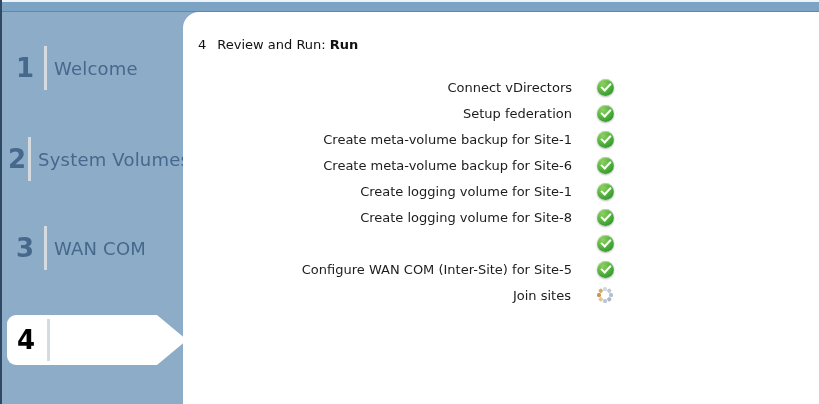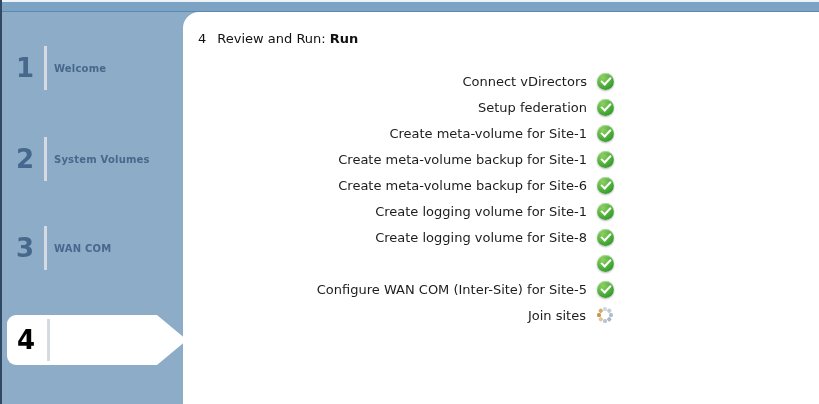--- a/index.html
+++ b/index.html
@@ -38,21 +38,21 @@
   }
   .step-num{
     width:34px;text-align:center;font-size:26px;font-weight:bold;
     color:var(--step-text-blue);line-height:1;
   }
   .step-divider{
     width:3px;height:44px;background:var(--divider-gray);
     margin:0 7px 0 2px;flex:0 0 auto;
   }
   .step-label{
-    font-size:10px;font-weight:bold;color:var(--step-text-blue);
+    font-size:18px;font-weight:normal;color:var(--step-text-blue);
     white-space:nowrap;letter-spacing:.2px;
   }
   
   .step-active{
     position:absolute;left:5px;top:303px;width:150px;height:50px;
     background:#fff;border-radius:9px 0 0 9px;
     display:flex;align-items:center;cursor:default;
   }
   .step-active::after{
     content:"";position:absolute;left:150px;top:0;
@@ -61,29 +61,29 @@
   }
   .step-active .step-num{color:var(--active-text);width:38px;}
   .step-active .step-divider{height:42px;}
   .step-active .step-label{color:var(--active-text);position:relative;z-index:1;}
   
   .content{
     position:absolute;left:181px;top:0;right:0;bottom:0;
     background:#fff;border-top-left-radius:16px;
     padding:12px 0 0 15px;
   }
-  .content-header{font-size:13px;color:#111;margin-top:7px;white-space:nowrap;}
+  .content-header{font-size:13px;color:#111;margin-top:13px;white-space:nowrap;}
   .content-header .h-num{margin-right:11px;}
   .content-header .h-em{font-weight:bold;margin-left:4px;}
   .tasks{width:416px;margin-top:22px;}
   .task-row{
     height:26px;display:flex;align-items:center;justify-content:flex-end;
   }
   .task-label{
-    font-size:13px;color:var(--task-text);margin-right:10px;white-space:nowrap;
+    font-size:13px;color:var(--task-text);margin-right:25px;white-space:nowrap;
   }
   .task-icon{flex:0 0 auto;position:relative;}
   .icon-done{
     width:17px;height:17px;border-radius:50%;
     background:radial-gradient(circle at 34% 28%, var(--done-green-light) 0%, #57b33f 45%, var(--done-green) 70%, #2b8c2c 100%);
     box-shadow:0 1px 2px rgba(0,0,0,.3), inset 0 1px 1px rgba(255,255,255,.45);
   }
   .icon-done::after{
     content:"";position:absolute;left:4px;top:4.5px;width:8px;height:4px;
     border-left:2.5px solid #fff;border-bottom:2.5px solid #fff;
@@ -140,24 +140,20 @@
   <div class="task-row">
     <span class="task-label">Connect vDirectors</span>
     <span class="task-icon icon-done"></span>
   </div>
 
   <div class="task-row">
     <span class="task-label">Setup federation</span>
     <span class="task-icon icon-done"></span>
   </div>
 
-  <div class="task-row">
-    <span class="task-label">Create meta-volume for Site-1</span>
-    <span class="task-icon icon-done"></span>
-  </div>
 
 
   <div class="task-row">
     <span class="task-label">Create meta-volume backup for Site-1</span>
     <span class="task-icon icon-done"></span>
   </div>
 
   <div class="task-row">
     <span class="task-label">Create meta-volume backup for Site-6</span>
     <span class="task-icon icon-done"></span>

